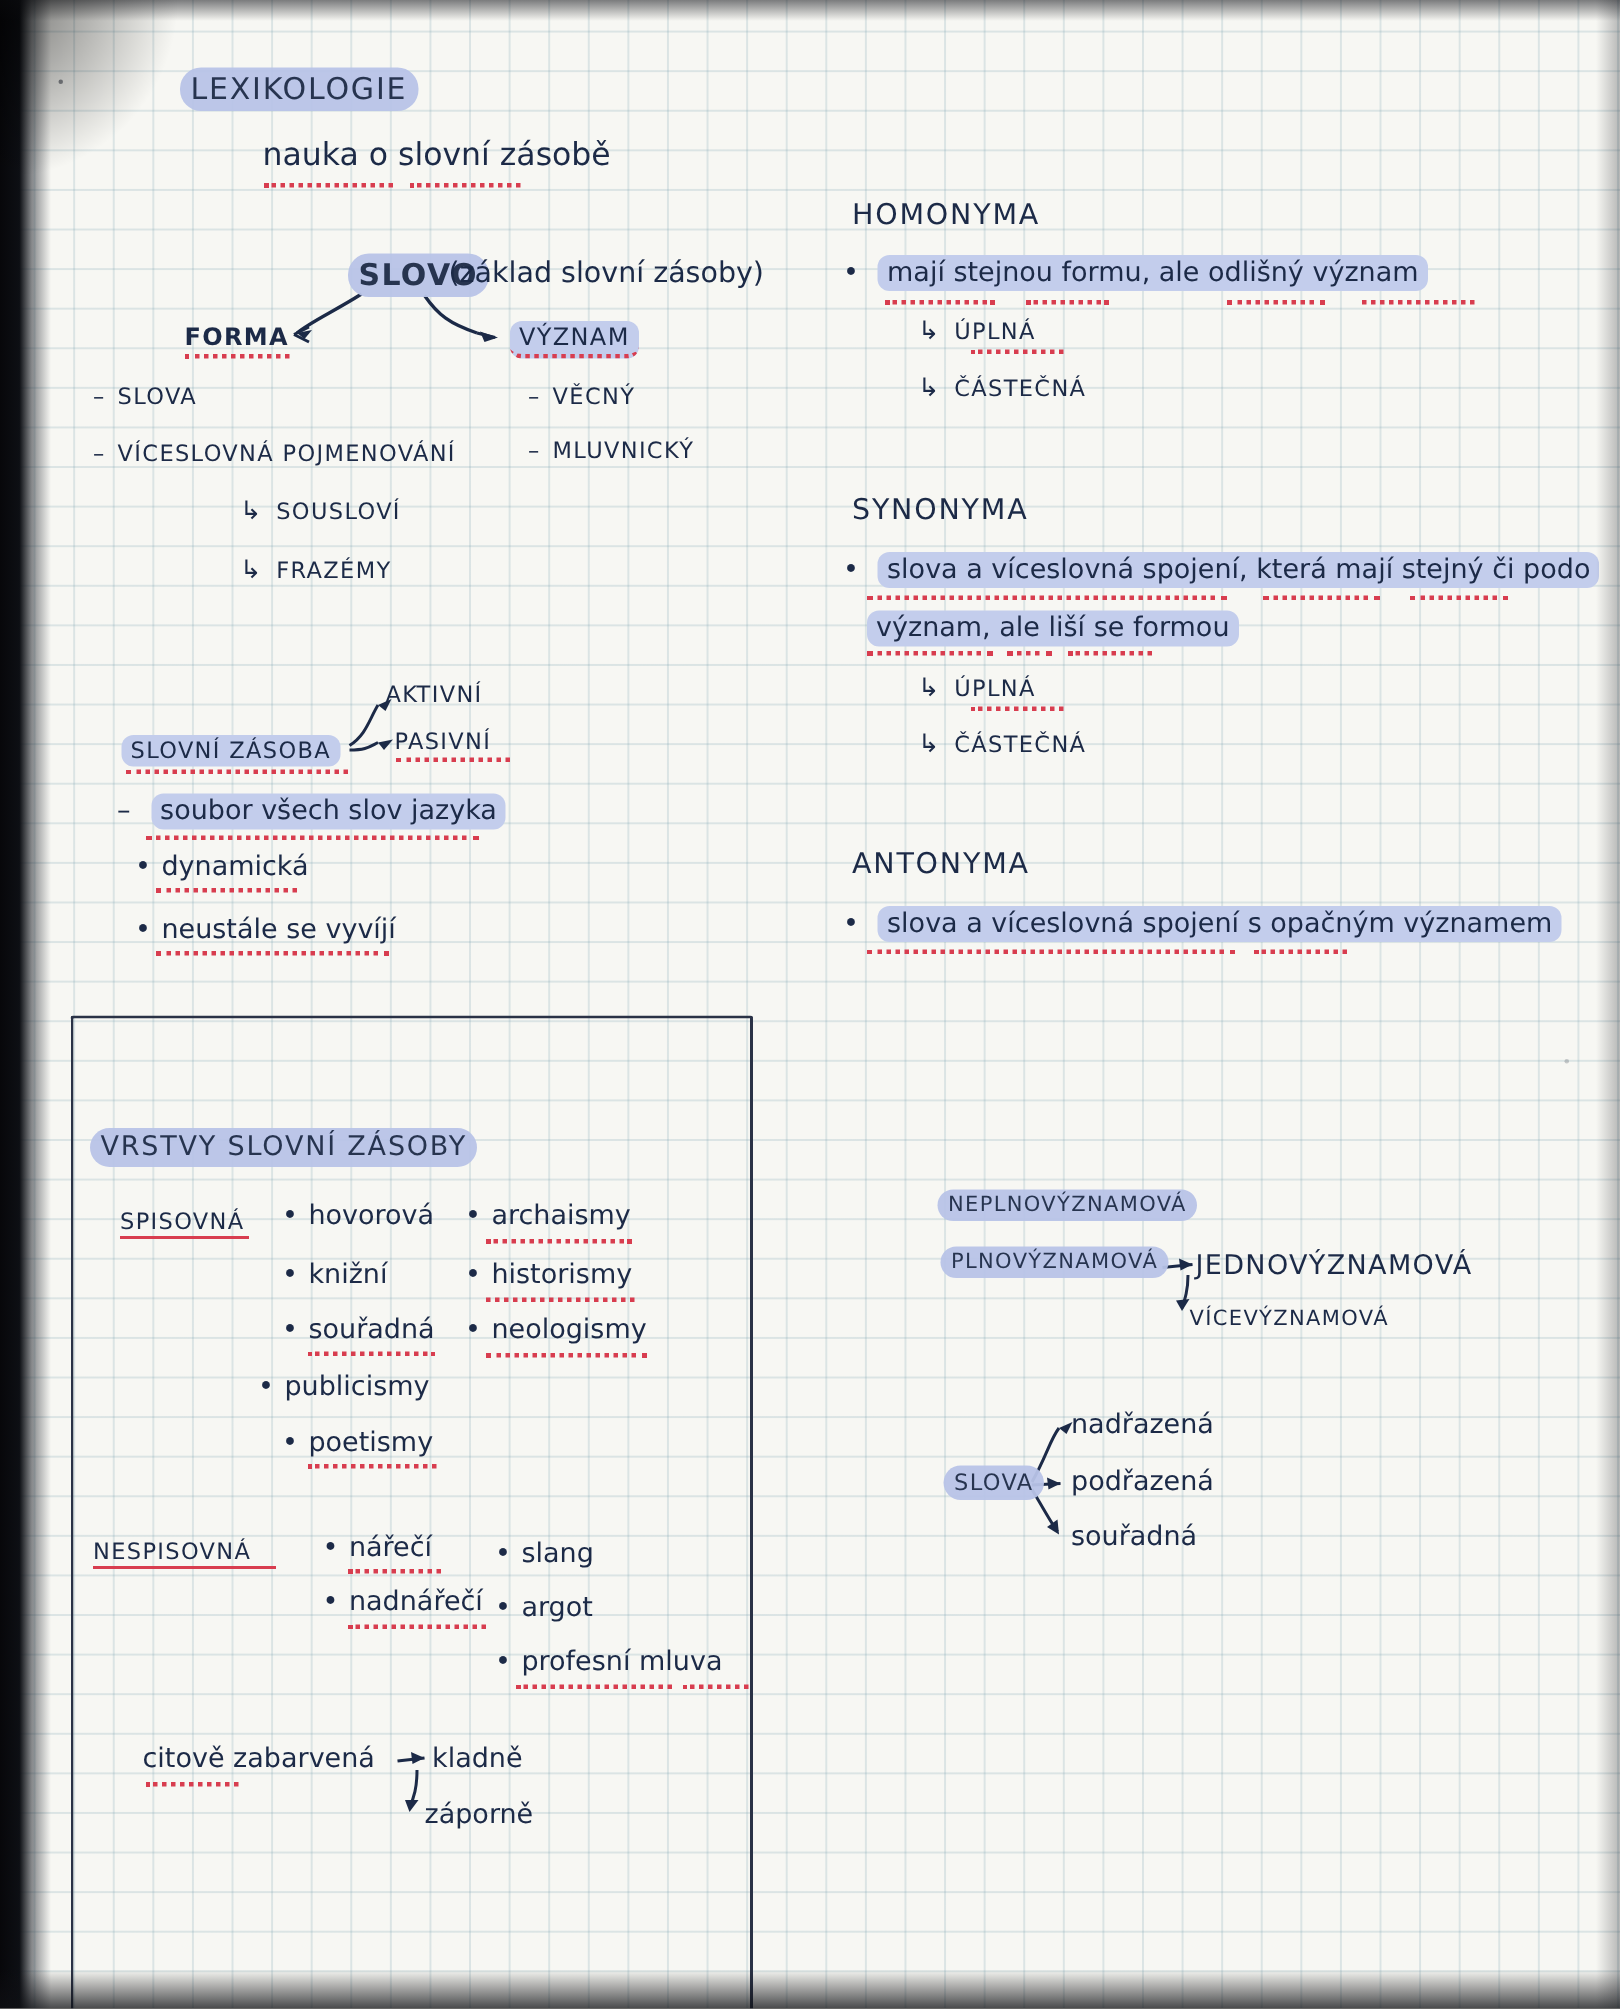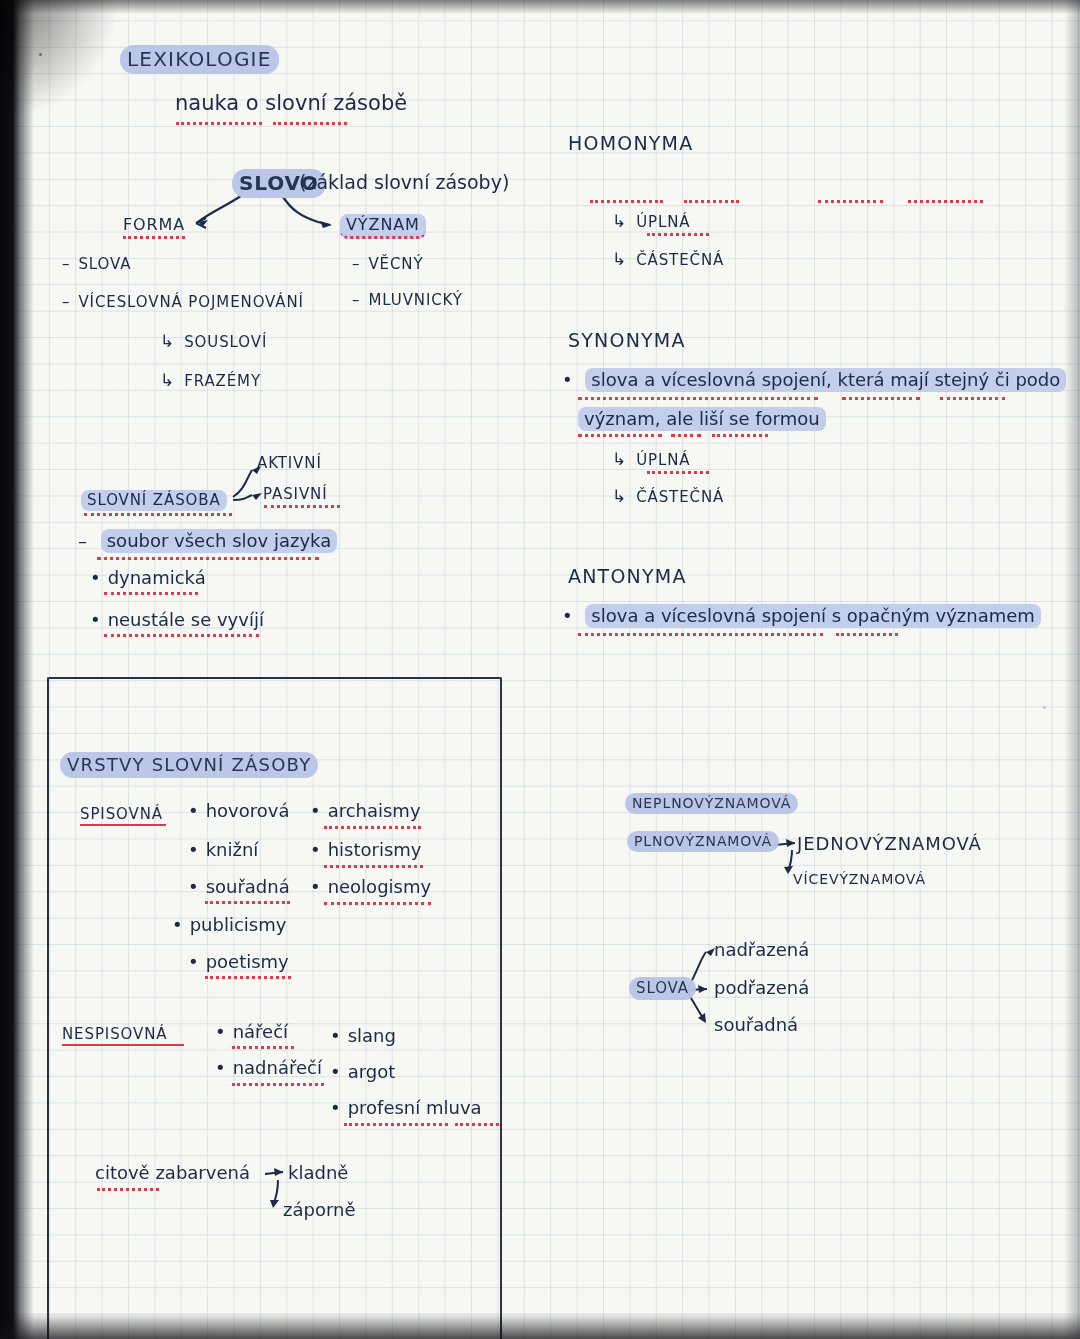--- a/index.html
+++ b/index.html
@@ -191,21 +191,21 @@
 
   <div class="t hand lower" style="left:175px; top:92px; font-size:21px;">nauka o slovní zásobě</div>
   <div class="dotline" style="left:176px; top:122px; width:86px;"></div>
   <div class="dotline" style="left:273px; top:122px; width:74px;"></div>
 
   <div class="t hand caps" style="left:232px; top:172px; font-size:20px;font-weight:bold;">
     <span class="hl">SLOVO</span>
   </div>
   <div class="t hand lower" style="left:299px; top:172px; font-size:19px;">(základ slovní zásoby)</div>
 
-  <div class="t hand caps" style="left:123px; top:216px; font-size:16px;">
+  <div class="t hand caps" style="left:123px; top:216px; font-size:16px;font-weight:bold;">
     <span class="ul-dot">FORMA</span>
   </div>
   <div class="t hand caps" style="left:340px; top:216px; font-size:16px;">
     <span class="hl-soft ul-dot">VÝZNAM</span>
   </div>
 
   <div class="t hand caps dash" style="left:62px; top:256px;">SLOVA</div>
   <div class="t hand caps dash" style="left:62px; top:294px;">VÍCESLOVNÁ POJMENOVÁNÍ</div>
   <div class="t hand caps arrowhook" style="left:160px; top:332px;">SOUSLOVÍ</div>
   <div class="t hand caps arrowhook" style="left:160px; top:371px;">FRAZÉMY</div>
@@ -270,20 +270,23 @@
   <div class="t hand lower bullet" style="left:330px; top:1098px;">profesní mluva</div>
   <div class="dotline" style="left:344px; top:1123px; width:104px;"></div>
   <div class="dotline" style="left:455px; top:1123px; width:44px;"></div>
 
   <div class="t hand lower" style="left:95px; top:1163px;">citově zabarvená</div>
   <div class="dotline" style="left:97px; top:1188px; width:62px;"></div>
   <div class="t hand lower" style="left:288px; top:1163px;">kladně</div>
   <div class="t hand lower" style="left:283px; top:1200px;">záporně</div>
 
   <div class="t hand big" style="left:568px; top:133px; font-size:19px;">HOMONYMA</div>
+  <div class="t hand lower bullet" style="left:562px; top:172px;">
+    <span class="hl-soft">mají stejnou formu, ale odlišný význam</span>
+  </div>
   <div class="dotline" style="left:590px; top:200px; width:73px;"></div>
   <div class="dotline" style="left:684px; top:200px; width:55px;"></div>
   <div class="dotline" style="left:818px; top:200px; width:65px;"></div>
   <div class="dotline" style="left:908px; top:200px; width:75px;"></div>
 
   <div class="t hand caps arrowhook" style="left:612px; top:212px;">ÚPLNÁ</div>
   <div class="dotline" style="left:647px; top:233px; width:62px;"></div>
   <div class="t hand caps arrowhook" style="left:612px; top:250px;">ČÁSTEČNÁ</div>
 
   <div class="t hand big" style="left:568px; top:330px; font-size:19px;">SYNONYMA</div>

